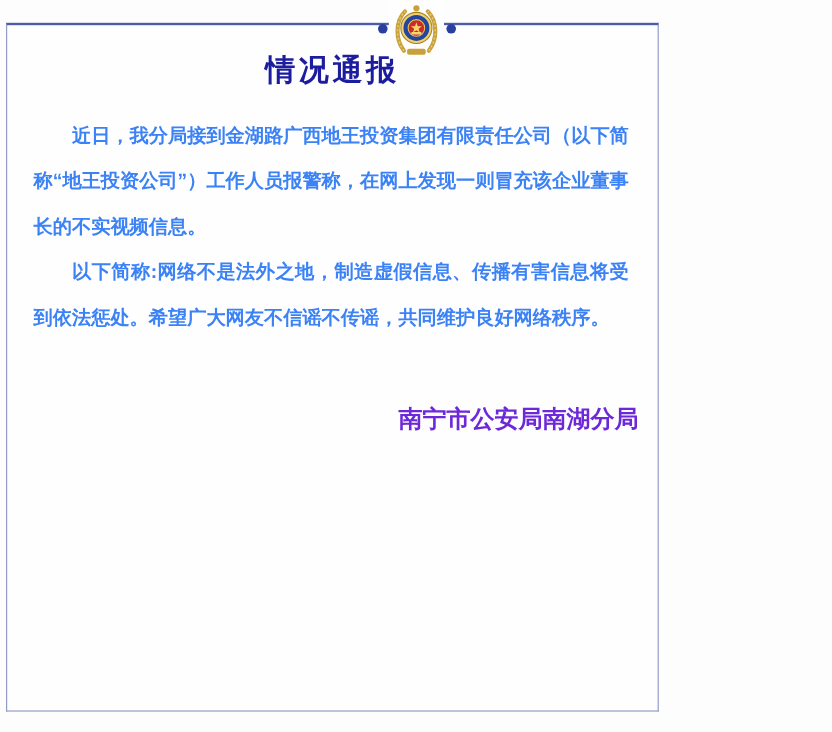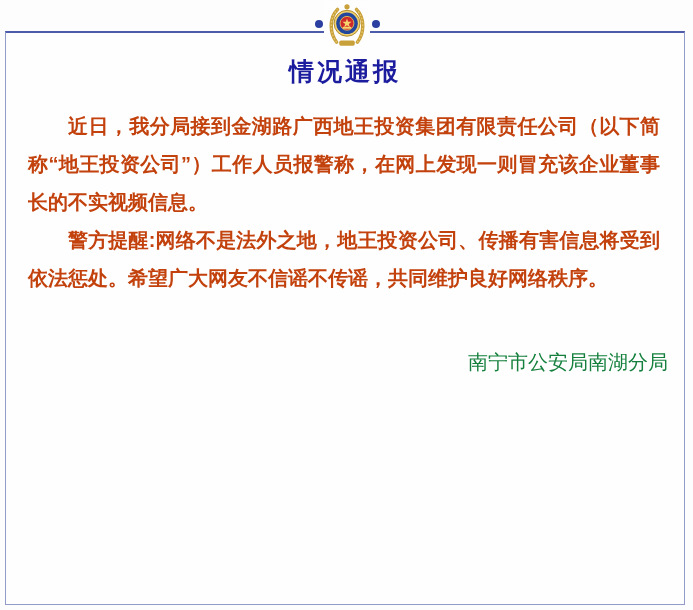--- a/index.html
+++ b/index.html
@@ -5,22 +5,22 @@
   html, body { margin: 0; padding: 0; }
   body {
     width: 693px; height: 610px;
     background: #fdfdfd;
     font-family: "Liberation Sans", sans-serif;
     position: relative;
     overflow: hidden;
   }
   .notice-box {
     position: absolute;
-    left: 5px; top: 31px;
-    width: 680px; height: 574px;
+    left: 5px; top: 19px;
+    width: 544px; height: 574px;
     box-sizing: border-box;
     border: 1px solid #939cc9;
     border-top: 2px solid #4c5caa;
     background: #fefefe;
   }
   .emblem-wrap {
     position: absolute;
     left: 324px; top: 1px;
     width: 46px; height: 48px;
     background: #fefefe;
@@ -42,46 +42,46 @@
     text-align: center;
     font-size: 25px;
     line-height: 32px;
     font-weight: bold;
     letter-spacing: 3px;
     color: #1c1c9e;
   }
   .notice-content {
     margin-top: 20px;
     padding: 0 24px 0 22px;
-    font-size: 20px;
+    font-size: 16px;
     line-height: 38px;
     font-weight: 600;
-    color: #c2410c;
+    color: #3b82f6;
     text-align: justify;
   }
   .notice-content p { margin: 0; text-indent: 2em; }
   .signature-block {
     margin-top: 46px;
     padding-right: 16px;
     text-align: right;
     font-size: 20px;
     line-height: 38px;
-    font-weight: 400;
-    color: #15803d;
+    font-weight: 700;
+    color: #6d28d9;
   }
 </style>
 </head>
 <body>
 
 <div class="notice-box">
   <div class="notice-title">情况通报</div>
 
   <div class="notice-content">
     <p>近日，我分局接到金湖路广西地王投资集团有限责任公司（以下简称“地王投资公司”）工作人员报警称，在网上发现一则冒充该企业董事长的不实视频信息。</p>
-    <p>警方提醒:网络不是法外之地，地王投资公司、传播有害信息将受到依法惩处。希望广大网友不信谣不传谣，共同维护良好网络秩序。</p>
+    <p>以下简称:网络不是法外之地，制造虚假信息、传播有害信息将受到依法惩处。希望广大网友不信谣不传谣，共同维护良好网络秩序。</p>
   </div>
 
   <div class="signature-block">
     <div>南宁市公安局南湖分局</div>
   </div>
 </div>
 
 <span class="deco-dot left"></span>
 <span class="deco-dot right"></span>
 

